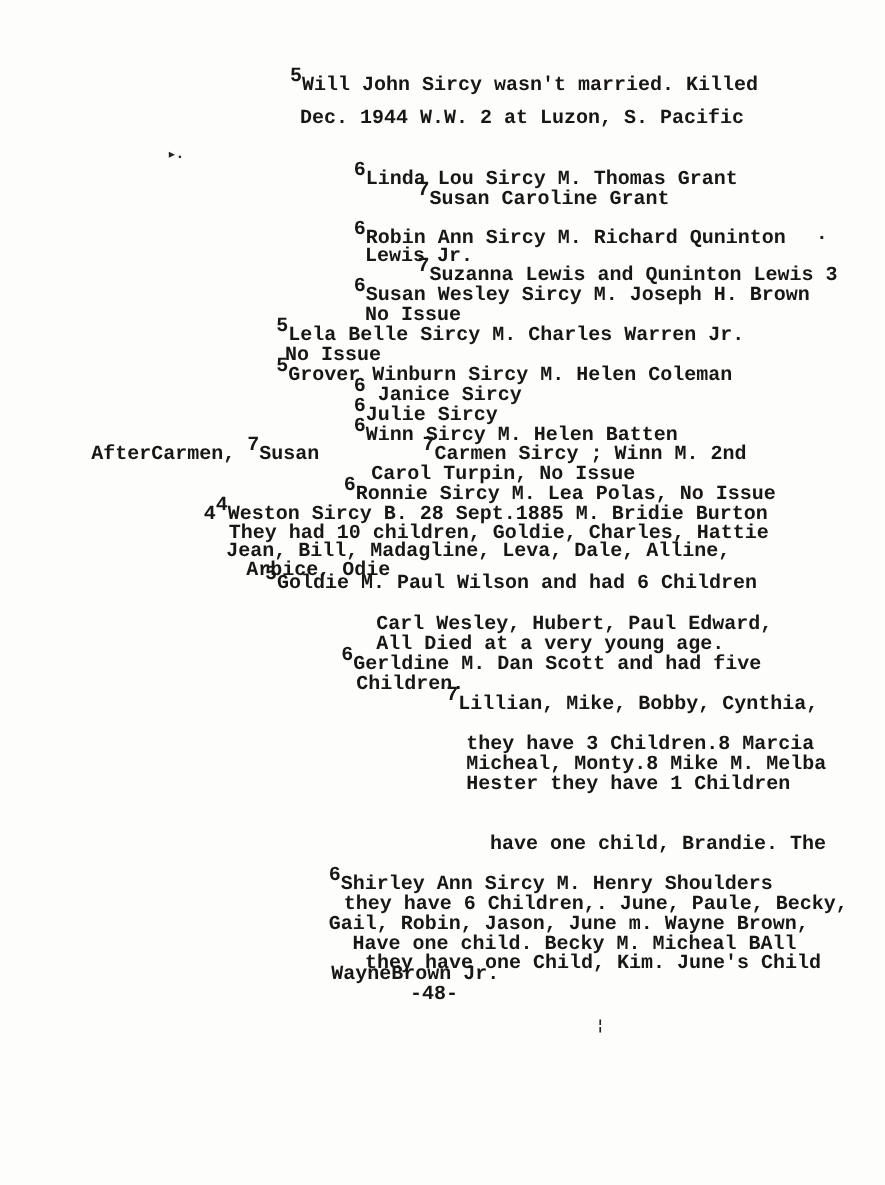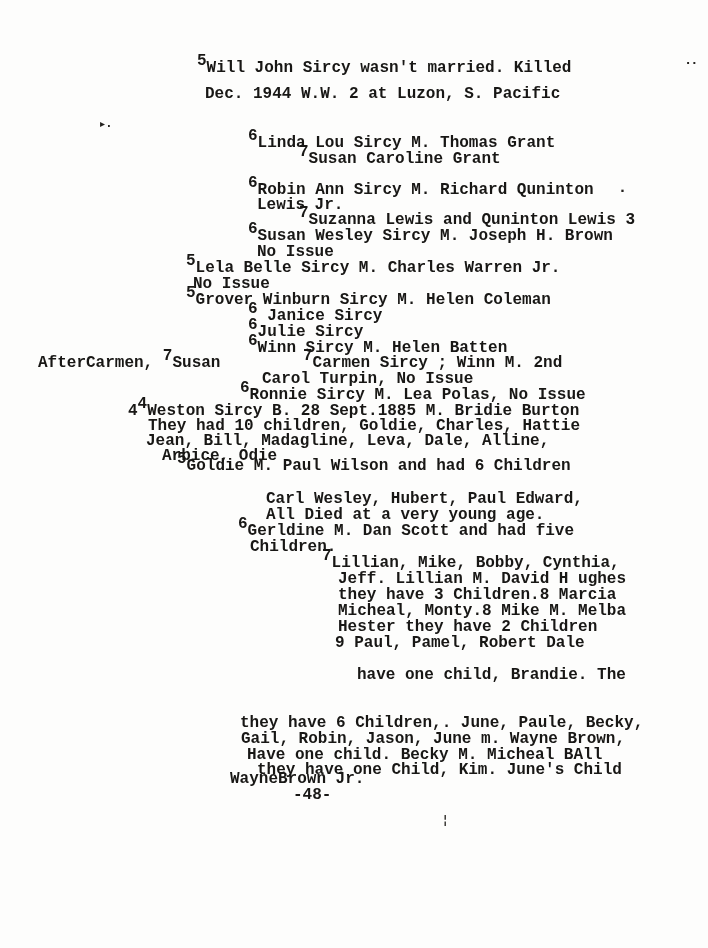--- a/index.html
+++ b/index.html
@@ -4,21 +4,21 @@
 <style>
   html,body{margin:0;padding:0;}
   body{
     width:708px;height:948px;
     background:#fdfdfc;
     position:relative;
     overflow:hidden;
     font-family:"Liberation Mono","DejaVu Sans Mono",monospace;
   }
   .page{
-    position:absolute;inset:0;
+    position:absolute;inset:0;margin-left:35px;
   }
   .ln{
     position:absolute;
     font-size:16px;
     line-height:16px;
     font-weight:700;
     color:#181715;
     white-space:pre;
     letter-spacing:0;
   }
@@ -61,28 +61,27 @@
   <div class="ln" style="left:128px;top:403px"><span>4</span><span class="sup">4</span><span>Weston Sircy B. 28 Sept.1885 M. Bridie Burton</span></div>
   <div class="ln" style="left:148px;top:418px">They had 10 children, Goldie, Charles, Hattie</div>
   <div class="ln" style="left:146px;top:433px">Jean, Bill, Madagline, Leva, Dale, Alline,</div>
   <div class="ln" style="left:162px;top:448px">Arbice, Odie</div>
   <div class="ln" style="left:177px;top:458px"><span class="sup">5</span><span>Goldie M. Paul Wilson and had 6 Children</span></div>
   <div class="ln" style="left:266px;top:491px">Carl Wesley, Hubert, Paul Edward,</div>
   <div class="ln" style="left:266px;top:507px">All Died at a very young age.</div>
   <div class="ln" style="left:238px;top:523px"><span class="sup">6</span><span>Gerldine M. Dan Scott and had five</span></div>
   <div class="ln" style="left:250px;top:539px">Children.</div>
   <div class="ln" style="left:322px;top:555px"><span class="sup">7</span><span>Lillian, Mike, Bobby, Cynthia,</span></div>
-  <div class="ln" style="left:338px;top:571px">Jeff. Lillian M. David H ughes</div>
   <div class="ln" style="left:338px;top:587px">they have 3 Children.8 Marcia</div>
   <div class="ln" style="left:338px;top:603px">Micheal, Monty.8 Mike M. Melba</div>
-  <div class="ln" style="left:338px;top:619px">Hester they have 2 Children</div>
-  <div class="ln" style="left:335px;top:635px">9 Paul, Pamel, Robert Dale</div>
+  <div class="ln" style="left:338px;top:619px">Hester they have 1 Children</div>
   <div class="ln" style="left:357px;top:667px">have one child, Brandie. The</div>
+  <div class="ln" style="left:228px;top:699px"><span class="sup">6</span><span>Shirley Ann Sircy M. Henry Shoulders</span></div>
   <div class="ln" style="left:240px;top:715px">they have 6 Children,. June, Paule, Becky,</div>
-  <div class="ln" style="left:241px;top:731px">Gail, Robin, Jason, June m. Wayne Brown,</div>
+  <div class="ln" style="left:228px;top:731px">Gail, Robin, Jason, June m. Wayne Brown,</div>
   <div class="ln" style="left:257px;top:762px">they have one Child, Kim. June's Child</div>
   <div class="ln" style="left:247px;top:747px">Have one child. Becky M. Micheal BAll</div>
   <div class="ln" style="left:230px;top:771px">WayneBrown Jr.</div>
   <div class="ln" style="left:293px;top:787px">-48-</div>
 
   <span class="speck" style="left:100px;top:118px;font-size:10px;letter-spacing:2px">▸.</span>
   <span class="speck" style="left:686px;top:54px;font-size:11px;letter-spacing:2px">..</span>
   <span class="speck" style="left:620px;top:180px;font-size:13px">.</span>
   <span class="speck" style="left:443px;top:813px;font-size:12px">¦</span>
 

